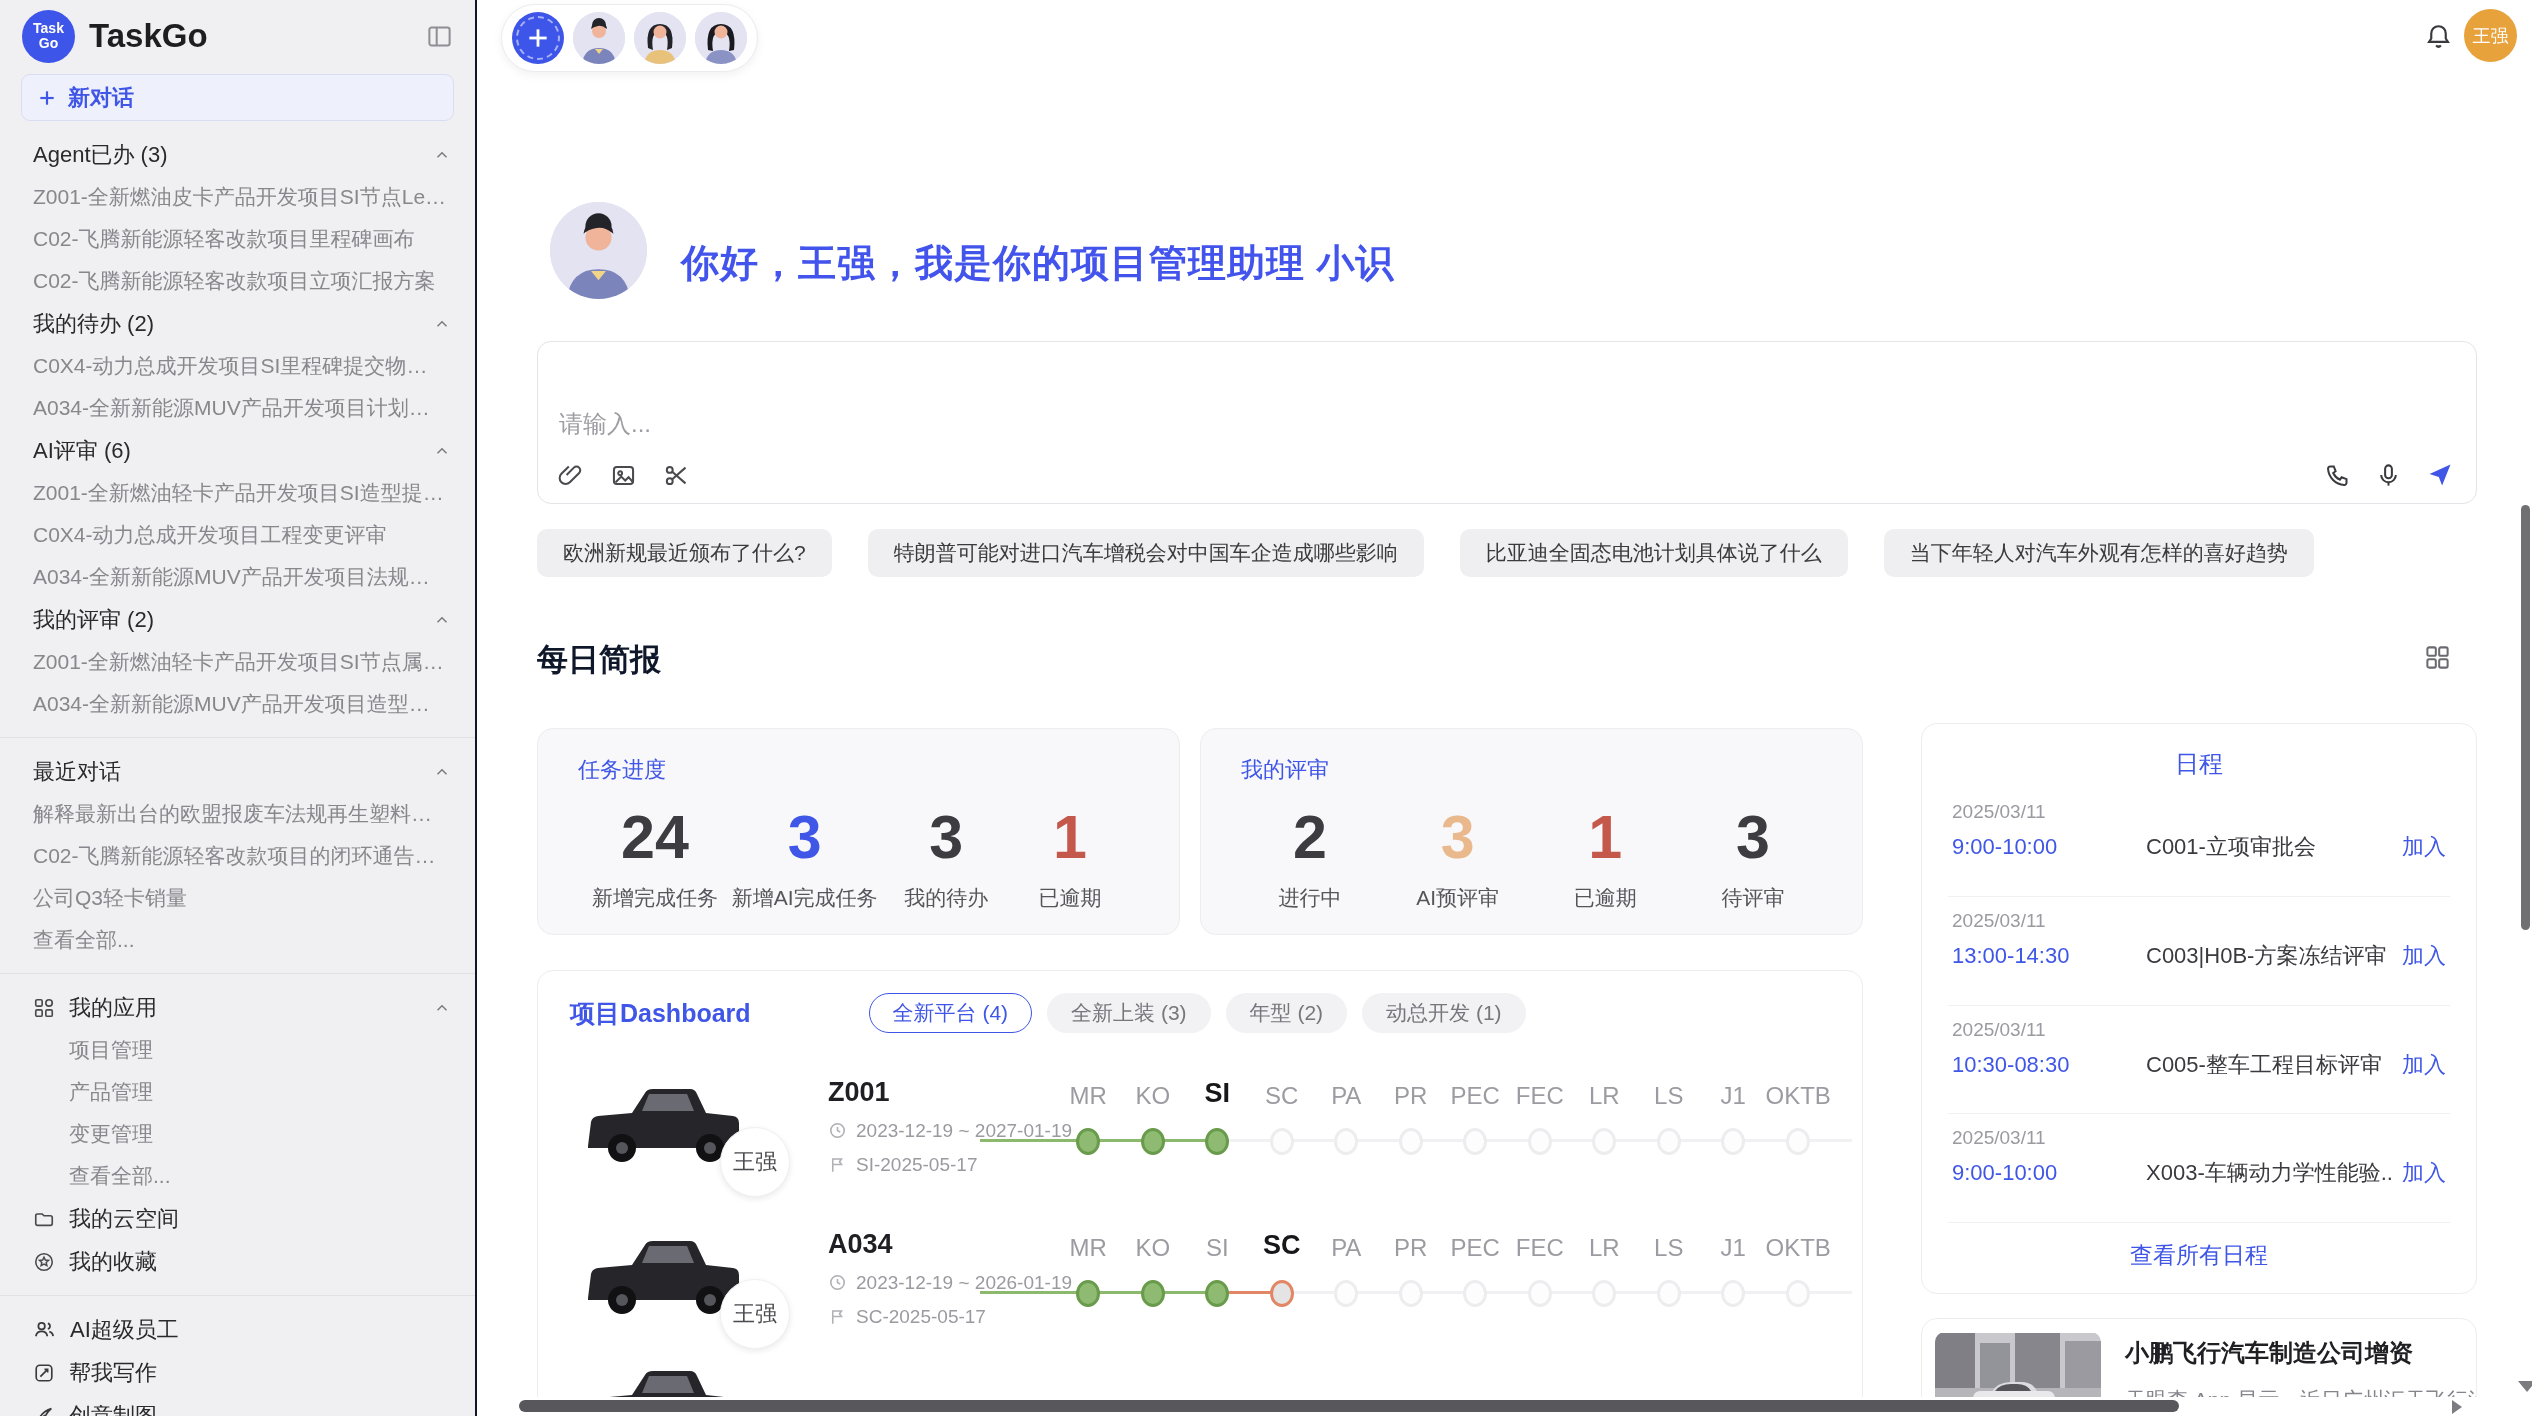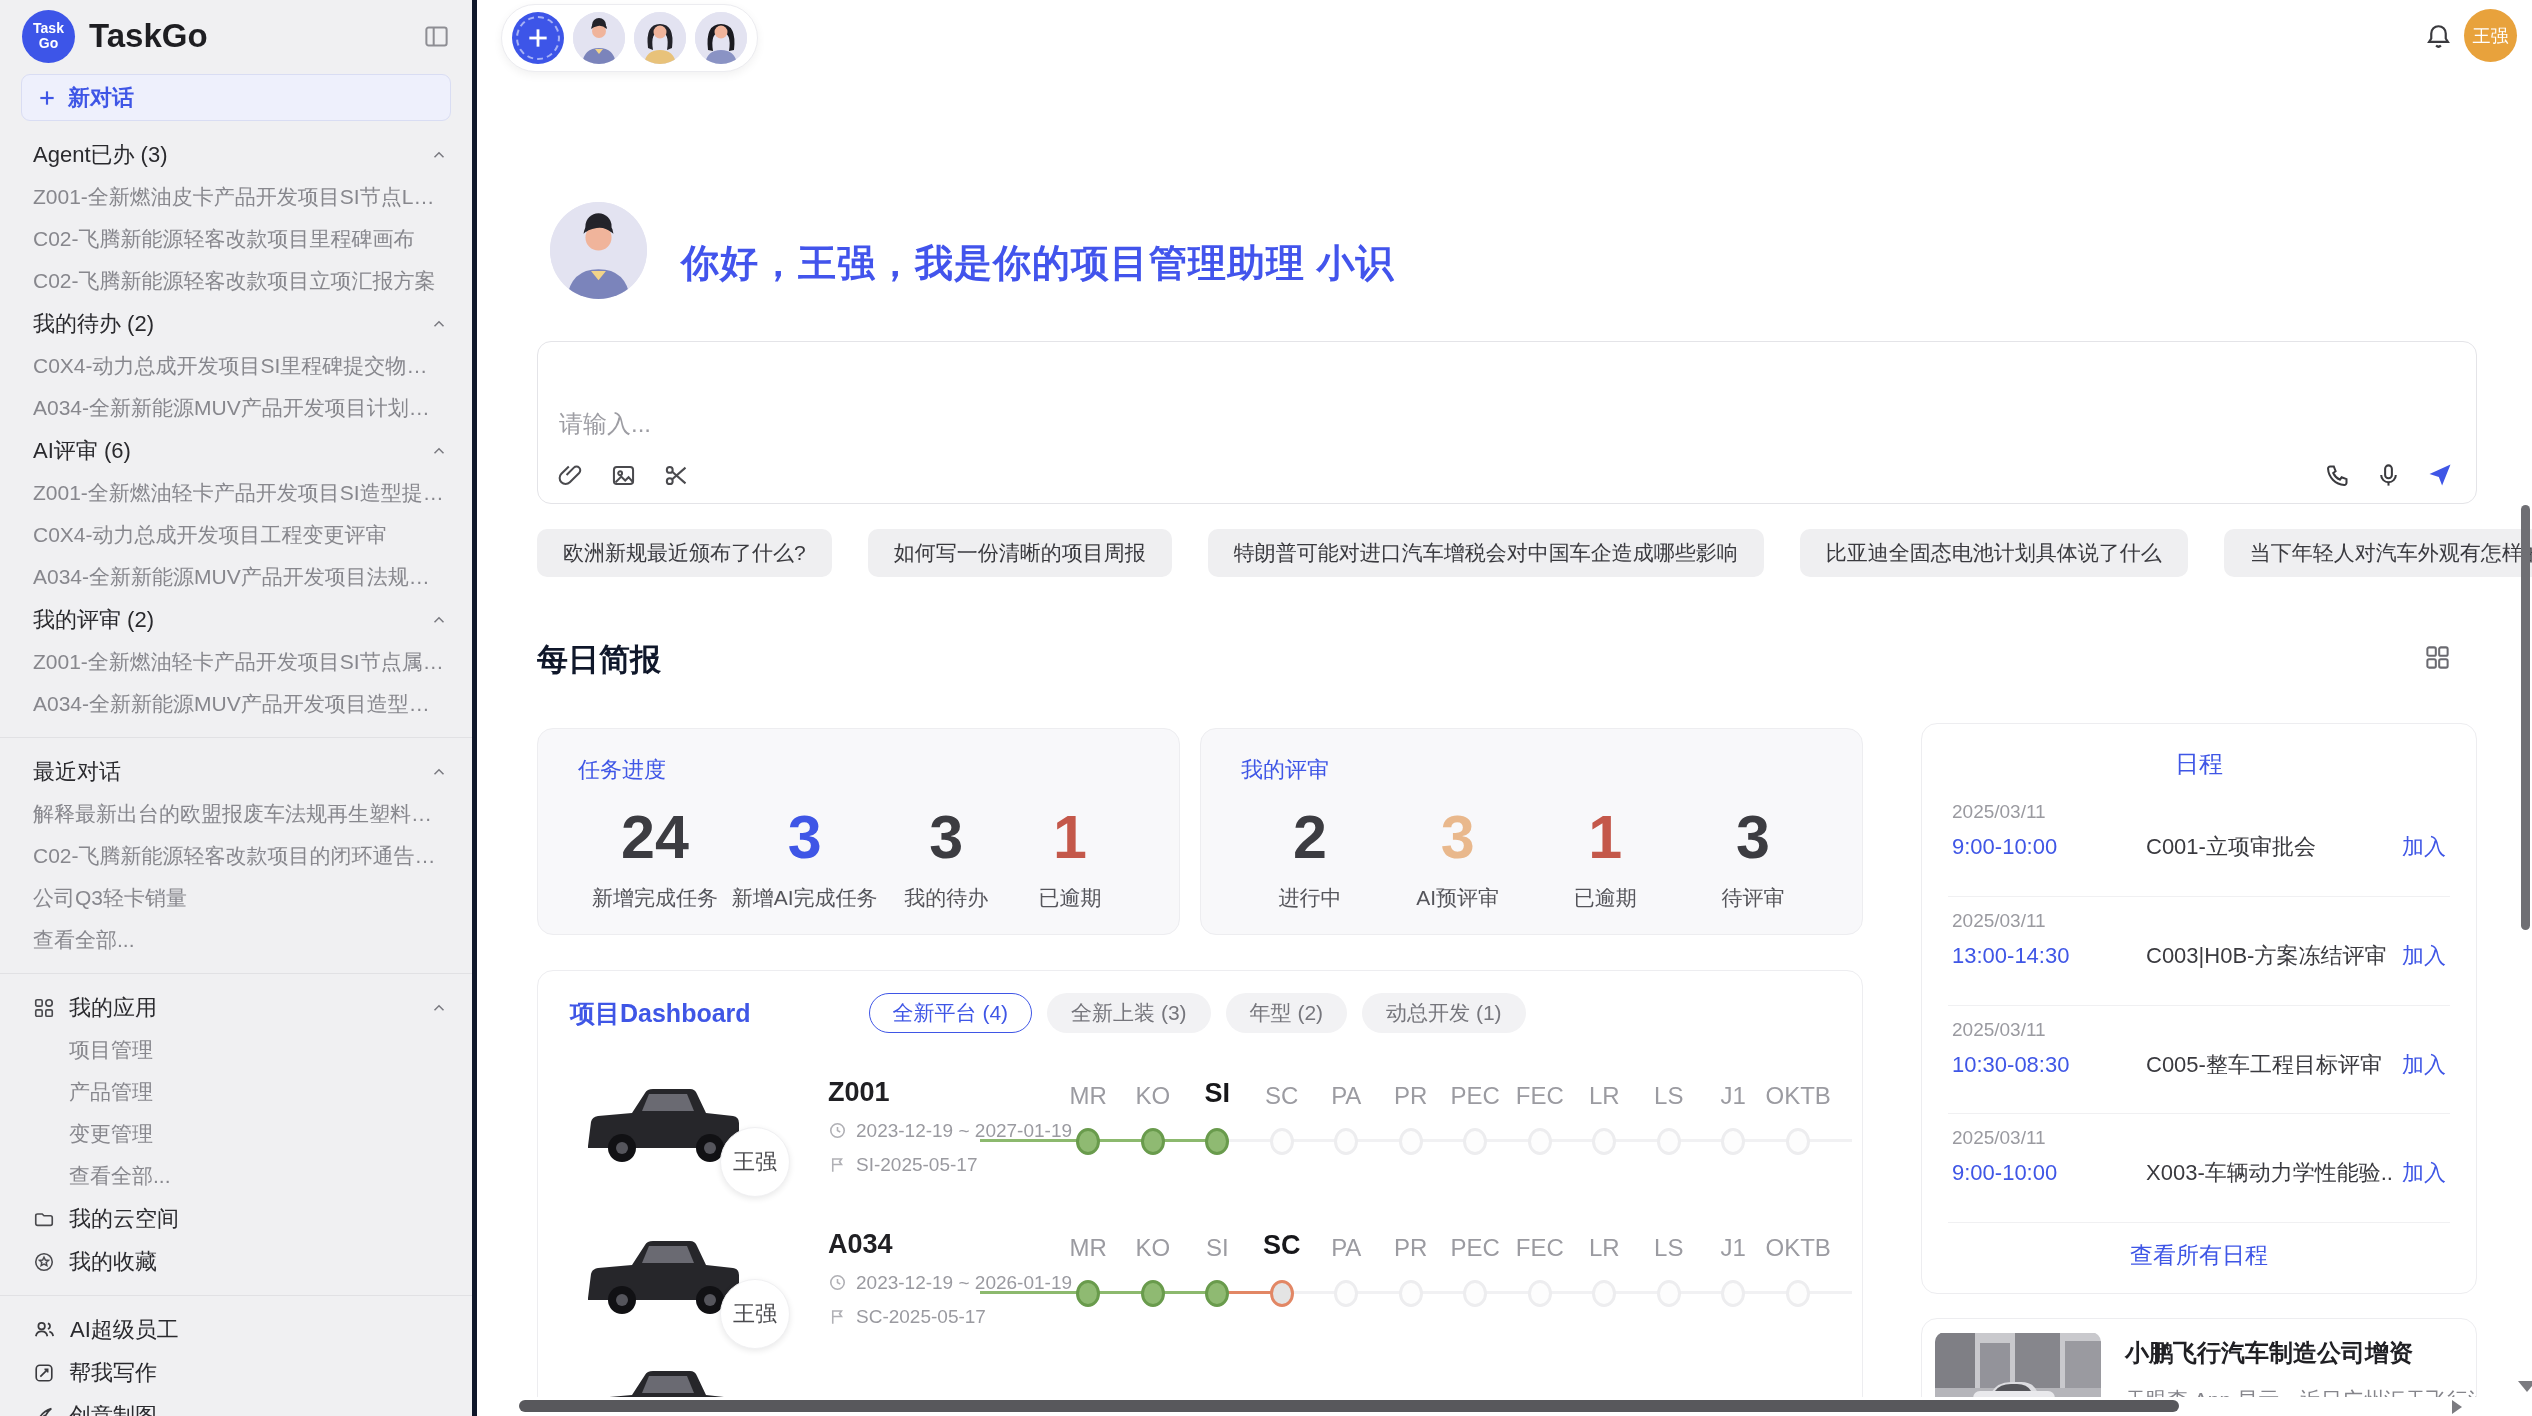--- a/index.html
+++ b/index.html
@@ -1,21 +1,21 @@
 <!DOCTYPE html>
 <html><head>
 <meta charset="utf-8">
 <style>
   * { margin:0; padding:0; box-sizing:border-box; }
   html,body { width:2532px; height:1416px; overflow:hidden; }
   body { font-family:"Liberation Sans","DejaVu Sans",sans-serif; background:#ffffff; color:#27272b; }
   #app { position:relative; width:2532px; height:1416px; overflow:hidden; background:#fff; }
 
   
-  .sidebar { position:absolute; left:0; top:0; width:477px; height:1416px; background:#f0f0f2; border-right:5px solid #0f172a; overflow:hidden; }
+  .sidebar { position:absolute; left:0; top:0; width:477px; height:1416px; background:#f0f0f2; border-right:2px solid #0f172a; overflow:hidden; }
   .sb-header { height:72px; display:flex; align-items:center; padding:0 22px; }
   .logo { width:53px; height:53px; border-radius:50%; background:#3d55e8; color:#fff; display:flex; flex-direction:column; align-items:center; justify-content:center; font-size:14px; line-height:15px; font-weight:700; flex:none; }
   .app-title { font-size:33px; font-weight:700; color:#1e1e22; margin-left:14px; }
   .sb-header .spacer { flex:1; }
   .icon { display:inline-flex; align-items:center; justify-content:center; flex:none; }
   .new-chat-btn { margin:2px 21px 12px; height:47px; border-radius:9px; background:#eef0fc; border:1px solid #d9ddf3; display:flex; align-items:center; gap:11px; padding:0 15px; color:#3f56e6; font-size:22px; font-weight:600; cursor:pointer; }
   .sb-section-header { height:43px; display:flex; align-items:center; padding:0 24px 0 33px; font-size:22px; color:#2a2a2e; }
   .sb-section-header .spacer { flex:1; }
   .sb-item { height:42px; line-height:42px; padding:0 28px 0 33px; font-size:21px; color:#87878d; white-space:nowrap; overflow:hidden; text-overflow:ellipsis; cursor:pointer; }
   .sb-divider { height:1px; background:#e1e1e4; margin:12px 0; }
@@ -379,21 +379,20 @@
       <span class="icon">
         <svg width="28" height="28" viewBox="0 0 24 24" fill="#3f56e6">
             <path d="M3 11.2 L21 3 L13.8 21 L11 13.8 z"></path>
           </svg>
       </span>
     </div>
   </div>
 
   <div class="chips">
     <div class="chip">欧洲新规最近颁布了什么?</div>
-    <div class="chip">如何写一份清晰的项目周报</div>
     <div class="chip">特朗普可能对进口汽车增税会对中国车企造成哪些影响</div>
     <div class="chip">比亚迪全固态电池计划具体说了什么</div>
     <div class="chip">当下年轻人对汽车外观有怎样的喜好趋势</div>
   </div>
 
   <div class="briefing-title">每日简报</div>
   <span class="briefing-grid icon">
     <svg width="27" height="27" viewBox="0 0 24 24" fill="none" stroke="#6a6a70" stroke-width="1.8">
         <rect x="3" y="3" width="7.5" height="7.5" rx="1.5"></rect>
         <rect x="13.5" y="3" width="7.5" height="7.5" rx="1.5"></rect>

